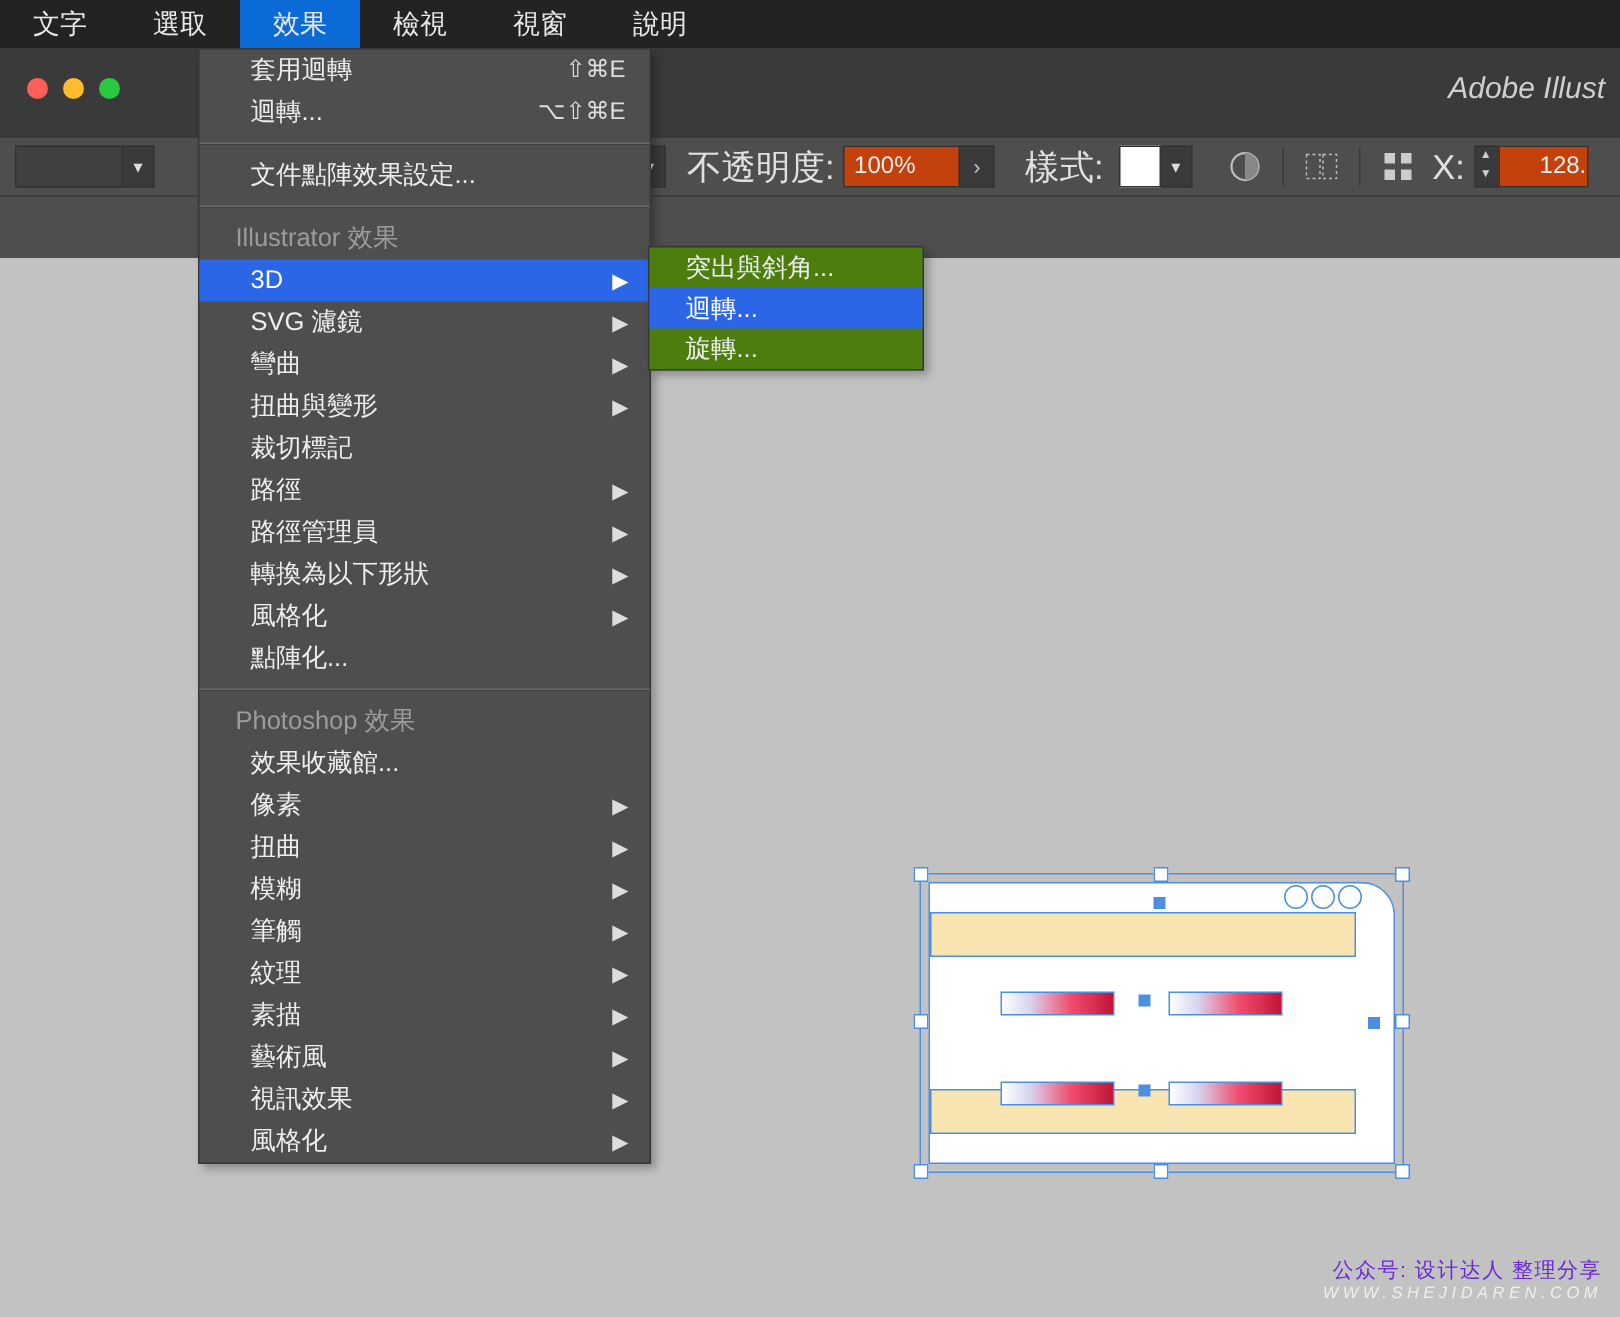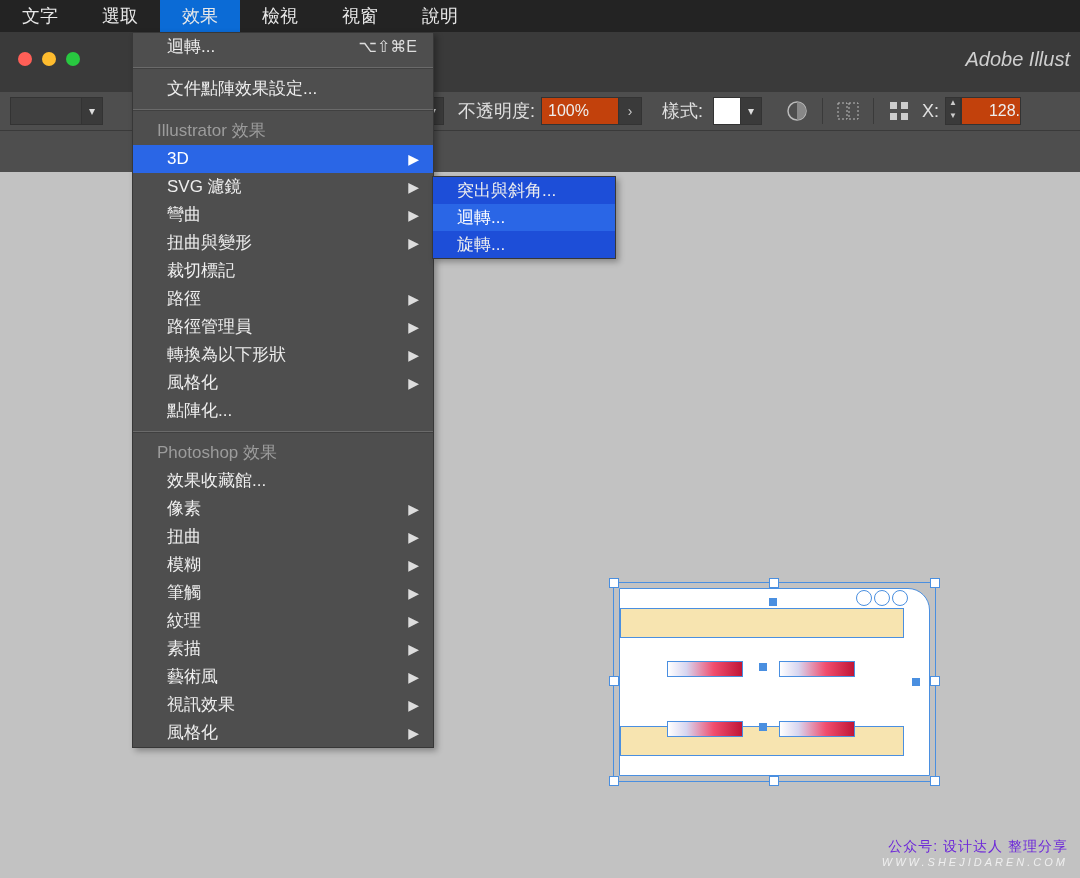--- a/index.html
+++ b/index.html
@@ -7,36 +7,36 @@
   .menubar .mitem{padding:0 22px;height:32px;line-height:32px;color:#e8e8e8;font-size:18px;}
   .menubar .mitem.sel{background:#0b6bd6;}
   .titlebar{position:absolute;left:0;top:32px;width:100%;height:60px;background:#3a3a3a;}
   .trafficlights{position:absolute;left:18px;top:52px;display:flex;gap:10px;}
   .trafficlights div{width:14px;height:14px;border-radius:50%;}
   .apptitle{position:absolute;right:10px;top:48px;color:#cfcfcf;font-size:20px;font-style:italic;}
   .optbar{position:absolute;left:0;top:92px;width:100%;height:38px;background:#4e4e4e;display:flex;align-items:center;}
   .optbar .sel{height:26px;border:1px solid #333;background:#404040;}
   .optbar .swatch{width:26px;height:26px;background:#fff;border:1px solid #333;margin-left:4px;}
   .optbar .chev{width:20px;height:26px;display:inline-flex;align-items:center;justify-content:center;color:#ddd;border:1px solid #333;border-left:none;background:#3a3a3a;font-size:12px;}
-  .optbar .lbl{color:#e0e0e0;font-size:18px;margin:16px 6px;}
+  .optbar .lbl{color:#e0e0e0;font-size:23px;margin:16px 6px;}
   .optbar .pct{width:70px;height:26px;line-height:26px;text-align:left;padding-left:6px;color:#eee;background:#c2410c;border:1px solid #333;}
   .optbar .arrow{width:22px;height:26px;border:1px solid #333;border-left:none;background:#3a3a3a;display:flex;align-items:center;justify-content:center;font-size:14px;color:#ccc;}
   .optbar .icon{width:30px;height:26px;display:flex;align-items:center;justify-content:center;color:#ccc;}
   .tabbar{position:absolute;left:0;top:130px;width:100%;height:42px;background:#4e4e4e;border-top:1px solid #3a3a3a;border-bottom:1px solid #3a3a3a;}
   .canvas{position:absolute;left:0;top:172px;width:100%;height:706px;background:#c2c2c2;}
   
   .dropdown{position:absolute;left:132px;top:32px;width:300px;background:#4e4e4e;border:1px solid #373737;box-shadow:3px 3px 6px rgba(0,0,0,.3);}
   .dropdown .row{height:28px;line-height:28px;padding:0 18px 0 34px;color:#eee;font-size:17px;position:relative;}
   .dropdown .row.disabled{color:#9c9c9c;}
   .dropdown .row.sel{background:#2a66e6;color:#fff;}
   .dropdown .row .sc{position:absolute;right:16px;top:0;color:#ddd;font-size:16px;}
   .dropdown .row .arw{position:absolute;right:14px;top:0;font-size:14px;color:#ddd;}
   .dropdown .row.sel .arw{color:#fff;}
   .dropdown .sep{height:1px;margin:6px 0;background:#6a6a6a;border-bottom:1px solid #404040;}
-  .submenu{position:absolute;left:432px;top:176px;width:182px;background:#1d4ed8;border:1px solid #373737;box-shadow:3px 3px 6px rgba(0,0,0,.3);}
+  .submenu{position:absolute;left:432px;top:164px;width:182px;background:#4d7c0f;border:1px solid #373737;box-shadow:3px 3px 6px rgba(0,0,0,.3);}
   .submenu .row{height:27px;line-height:27px;padding:0 14px 0 24px;color:#eee;font-size:17px;}
   .submenu .row.sel{background:#2a66e6;color:#fff;}
   
   .shape{position:absolute;left:619px;top:416px;width:311px;height:188px;}
   .bbox{position:absolute;left:-6px;top:-6px;right:-6px;bottom:-6px;border:1px solid #4a8fe0;}
   .handle{position:absolute;width:8px;height:8px;background:#fff;border:1px solid #4a8fe0;}
   .anchor{position:absolute;width:8px;height:8px;background:#4a8fe0;}
   .innerbox{position:absolute;left:0;top:0;width:100%;height:100%;border:1px solid #4a8fe0;border-top-right-radius:22px;box-sizing:border-box;background:#fff;}
   .band{position:absolute;left:1px;right:26px;height:30px;background:#f7e4b0;border:1px solid #4a8fe0;box-sizing:border-box;}
   .slot{position:absolute;height:14px;width:74px;border:1px solid #4a8fe0;background:linear-gradient(90deg,#fff 0%,#d7d5f0 25%,#f14d6e 62%,#c01637 100%);}
@@ -138,20 +138,24 @@
     <div class="handle" style="right:-10px;top:-10px"></div>
     <div class="handle" style="left:-10px;top:88px"></div>
     <div class="handle" style="right:-10px;top:88px"></div>
     <div class="handle" style="left:-10px;bottom:-10px"></div>
     <div class="handle" style="left:150px;bottom:-10px"></div>
     <div class="handle" style="right:-10px;bottom:-10px"></div>
   </div>
 </div>
 
 <div class="dropdown">
+  <div class="row">
+    <span>套用迴轉</span>
+    <span class="sc">⇧⌘E</span>
+  </div>
   <div class="row">
     <span>迴轉...</span>
     <span class="sc">⌥⇧⌘E</span>
   </div>
   <div class="sep"></div>
   <div class="row">
     <span>文件點陣效果設定...</span>
   </div>
   <div class="sep"></div>
   <div class="row disabled" style="padding-left:24px">Illustrator 效果</div>

